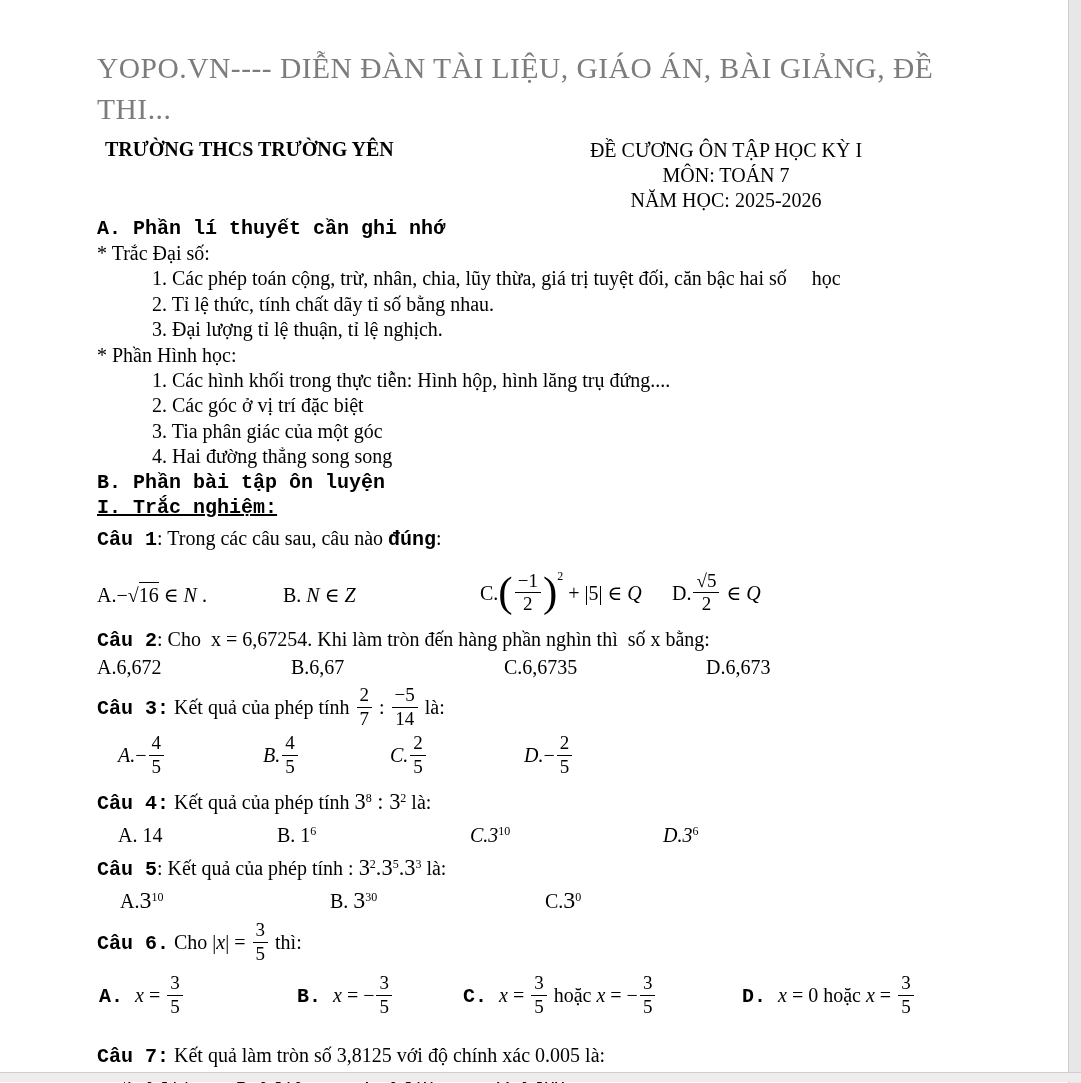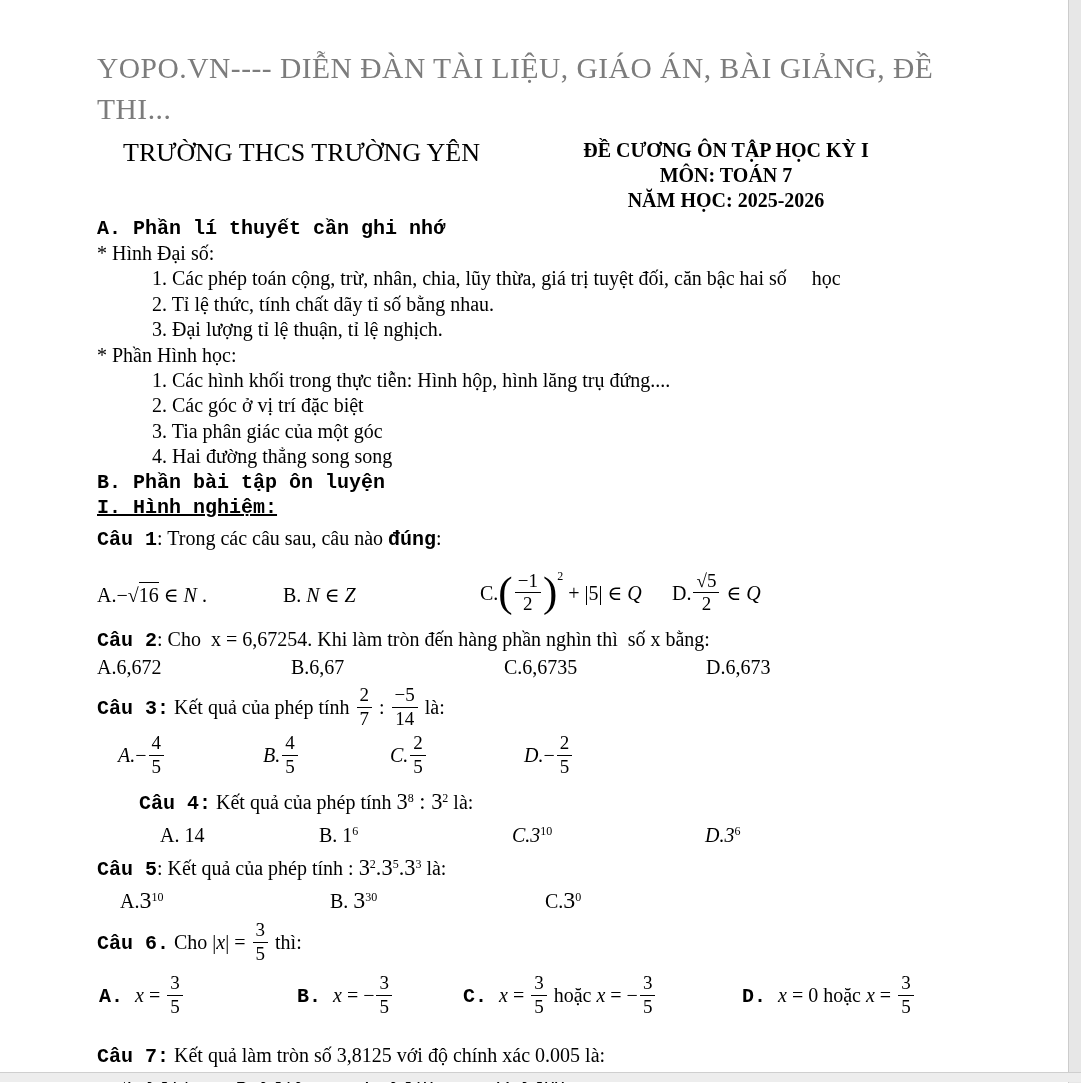--- a/index.html
+++ b/index.html
@@ -6,40 +6,40 @@
   body{
     width:1081px;height:1083px;background:#ffffff;overflow:hidden;
     font-family:"Liberation Serif","DejaVu Serif",serif;color:#000;font-size:20px;
   }
   .page{position:relative;width:1081px;height:1082px;background:#fff;}
   .content{position:absolute;left:97px;top:48px;width:880px;}
 
   .watermark{font-size:29.5px;line-height:1.4;color:#7c7c7c;letter-spacing:0.5px;}
 
   .head-row{position:relative;height:78px;margin-top:7px;}
-  .school{position:absolute;left:26px;top:0;font-weight:normal;font-size:26px;}
+  .school{position:absolute;left:8px;top:0;font-weight:bold;font-size:20px;}
   .title-block{position:absolute;left:399px;top:0;width:460px;text-align:center;
-               font-weight:bold;font-size:20px;line-height:25px;}
+               font-weight:normal;font-size:20px;line-height:25px;}
 
   .line{line-height:25.4px;}
   .bold{font-weight:bold;font-family:Liberation Mono, monospace;}
   .underline{text-decoration:underline;}
   .indent{padding-left:55px;}
 
   .q{margin-top:6px;}
   .q .stem{line-height:25.4px;}
   .opts{display:grid;align-items:center;}
   .opt{white-space:nowrap;}
 
   .q1 .opts{grid-template-columns:186px 197px 192px auto;margin-top:20px;margin-bottom:6px;}
   .q2{margin-top:10px;}
   .q2 .opts{grid-template-columns:194px 213px 202px auto;margin-top:3px;margin-bottom:8px;font-family:Liberation Serif, serif;}
   .q3{margin-top:8px;}
   .q3 .opts{padding-left:21px;grid-template-columns:145px 127px 134px auto;margin-top:4px;margin-bottom:10px;}
-  .q4{margin-top:6px;margin-left:42px;}
+  .q4{margin-top:6px;}
   .q4 .opts{padding-left:21px;grid-template-columns:123px 157px 157px auto;margin-top:7px;margin-bottom:8px;gap:36px;}
   .q5{margin-top:8px;}
   .q5 .opts{padding-left:23px;grid-template-columns:210px 215px 205px auto;margin-top:5px;margin-bottom:8px;}
   .q6{margin-top:6px;}
   .q6 .opts{padding-left:2px;grid-template-columns:198px 166px 279px auto;margin-top:9px;margin-bottom:10px;}
   .q7{margin-top:24px;}
   .q7 .opts{padding-left:23px;grid-template-columns:115px 130px 130px auto;margin-top:2px;margin-bottom:2px;}
   .q8{margin-top:3px;}
 
   
@@ -74,35 +74,35 @@
     <div class="head-row">
       <div class="school">TRƯỜNG THCS TRƯỜNG YÊN</div>
       <div class="title-block">
         <div>ĐỀ CƯƠNG ÔN TẬP HỌC KỲ I</div>
         <div>MÔN: TOÁN 7</div>
         <div>NĂM HỌC: 2025-2026</div>
       </div>
     </div>
 
     <div class="line bold">A. Phần lí thuyết cần ghi nhớ</div>
-    <div class="line">* Hình Đại số:</div>
+    <div class="line">* Trắc Đại số:</div>
     <div>
         <div class="line indent">1. Các phép toán cộng, trừ, nhân, chia, lũy thừa, giá trị tuyệt đối, căn bậc hai số&nbsp;&nbsp;&nbsp;&nbsp; học</div>
         <div class="line indent">2. Tỉ lệ thức, tính chất dãy tỉ số bằng nhau.</div>
         <div class="line indent">3. Đại lượng tỉ lệ thuận, tỉ lệ nghịch.</div>
       </div>
     <div class="line">* Phần Hình học:</div>
     <div>
         <div class="line indent">1. Các hình khối trong thực tiễn: Hình hộp, hình lăng trụ đứng....</div>
         <div class="line indent">2. Các góc ở vị trí đặc biệt</div>
         <div class="line indent">3. Tia phân giác của một góc</div>
         <div class="line indent">4. Hai đường thẳng song song</div>
       </div>
     <div class="line bold">B. Phần bài tập ôn luyện</div>
-    <div class="line bold underline">I. Hình nghiệm:</div>
+    <div class="line bold underline">I. Trắc nghiệm:</div>
 
     <div id="questions">
         <div class="q q1">
           <div class="stem"><span class="bold">Câu 1</span><span>: Trong các câu sau, câu nào </span><span class="bold">đúng</span><span>:</span></div>
           <div class="opts">
             <div class="opt"><span>A.</span><span>−</span><span class="sqrt"><span>√</span><span class="ol">16</span></span><span> ∈ </span><span class="it">N</span><span> .</span></div>
             <div class="opt"><span>B. </span><span class="it">N</span><span> ∈ </span><span class="it">Z</span></div>
             <div class="opt"><span>C.</span><span class="bigp">(</span><span class="frac"><span class="fn">−1</span><span class="fd">2</span></span><span class="bigp">)</span><sup class="psup">2</sup><span> + |5| ∈ </span><span class="it">Q</span></div>
             <div class="opt"><span>D.</span><span class="frac"><span class="fn"><span>√</span><span class="ol">5</span></span><span class="fd">2</span></span><span> ∈ </span><span class="it">Q</span></div>
           </div>

